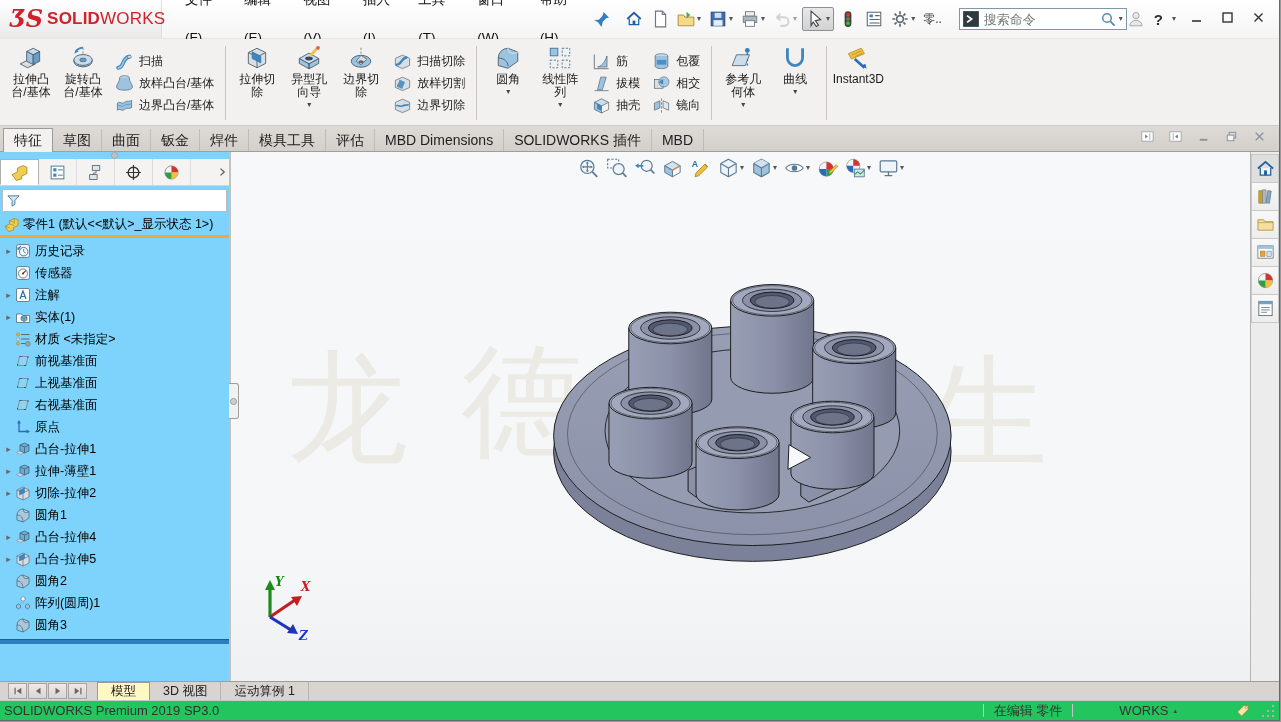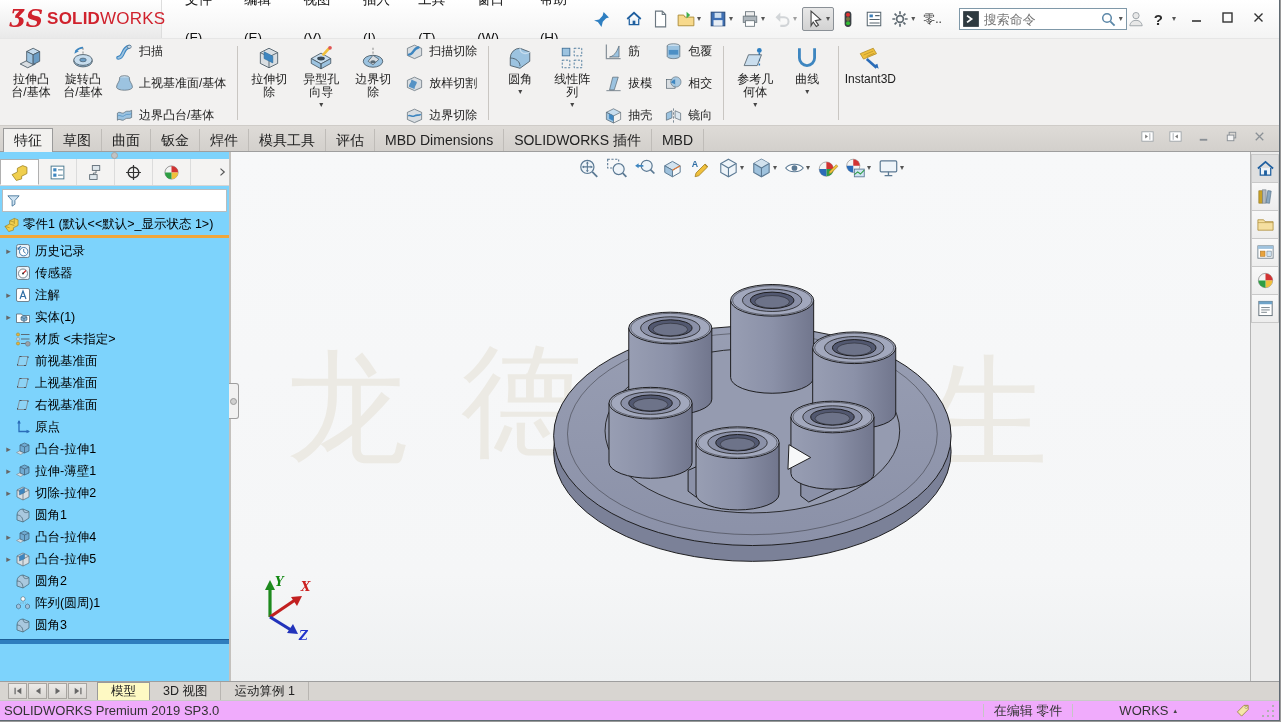--- a/index.html
+++ b/index.html
@@ -35,21 +35,21 @@
   .winbtn svg{width:13px;height:13px;}
   
   .ribbon{height:87px;background:#f2f1f0;border-bottom:1px solid #cfccc8;display:flex;align-items:stretch;padding:3px 4px 1px 6px;box-sizing:border-box;flex:none;}
   .rgroup{display:flex;align-items:stretch;gap:2px;}
   .rsep{border-left:1px solid #c9c6c2;margin:4px 6px;}
   .rlarge{display:flex;flex-direction:column;align-items:center;width:50px;padding:3px 2px 1px;background:none;border:none;font-family:inherit;}
   .rlarge .icn{width:26px;height:26px;margin-bottom:2px;}
   .rlarge .lbl{font-size:12px;line-height:13px;color:#1c1c1c;text-align:center;}
   .rlarge .lbl.nowrap{white-space:nowrap;}
   .rlarge .dcaret{font-size:8px;color:#444;margin-top:2px;line-height:1;}
-  .rcol{display:flex;flex-direction:column;justify-content:center;gap:11px;padding:1px 2px;}
+  .rcol{display:flex;flex-direction:column;justify-content:center;gap:1px;padding:1px 2px;}
   .rsmall{display:flex;align-items:center;gap:5px;background:none;border:none;padding:1px 3px;font-family:inherit;}
   .rsmall .icn{width:19px;height:19px;}
   .rsmall .lbl{font-size:12px;color:#1c1c1c;white-space:nowrap;}
   
   .tabstrip{height:25px;background:linear-gradient(#dedbd7,#d3d0cc);border-bottom:1px solid #9e9e9e;display:flex;align-items:flex-end;padding-left:3px;flex:none;}
   .ctab{padding:0 10px;line-height:22px;font-size:14px;color:#222;border-right:1px solid #bfbcb8;cursor:default;margin-top:34px;}
   .ctab.active{background:#f2f1ef;border:1px solid #9a9a9a;border-bottom:none;line-height:23px;margin-bottom:-1px;}
   .docctrls{margin-left:auto;display:flex;align-items:center;gap:13px;padding-right:12px;height:100%;}
   .docctrls .icn{width:15px;height:15px;}
   
@@ -91,21 +91,21 @@
   .tp:first-child{border-top:1px solid #c9c9c9;background:#dfdfdf;}
   .tp .icn{width:19px;height:19px;}
   
   .bottombar{height:18px;background:#d8d5d1;border-top:1px solid #9e9e9e;display:flex;align-items:stretch;padding-left:8px;flex:none;}
   .navbtns{display:flex;gap:1px;align-items:center;margin-right:10px;}
   .navbtn{width:17px;height:14px;background:linear-gradient(#eceae7,#d9d6d2);border:1px solid #a8a5a1;display:flex;align-items:center;justify-content:center;}
   .navbtn svg{width:10px;height:10px;}
   .sheettab{padding:0 13px;font-size:12.5px;color:#222;line-height:17px;border-right:1px solid #b8b5b1;display:flex;align-items:center;}
   .sheettab.active{background:#fef9c3;border:1px solid #9a9a9a;border-bottom:none;}
   
-  .statusbar{height:19px;background:#f0abfc;border-top:1px solid #c9c9c9;display:flex;align-items:center;font-size:13px;color:#333;padding:0 4px;flex:none;}
+  .statusbar{height:19px;background:#22c55e;border-top:1px solid #c9c9c9;display:flex;align-items:center;font-size:13px;color:#333;padding:0 4px;flex:none;}
   .sb-left{flex:1;}
   .sb-right{display:flex;align-items:center;gap:10px;}
   .sb-sep{width:1px;height:13px;background:#c5c5c5;}
   .sb-units{display:flex;align-items:center;gap:5px;}
   .sb-caret{font-size:7px;color:#444;}
   .sb-tag{width:16px;height:15px;}
   .sb-grip{width:14px;height:14px;background:
     radial-gradient(circle at 12px 12px,#b0b0b0 1.2px,transparent 1.4px),
     radial-gradient(circle at 12px 7px,#b0b0b0 1.2px,transparent 1.4px),
     radial-gradient(circle at 7px 12px,#b0b0b0 1.2px,transparent 1.4px),
@@ -307,21 +307,21 @@
             </span>
             <span class="lbl">扫描</span>
           </button>
           <button class="rsmall">
             <span class="icn" style="width: 19px; height: 19px;">
               <svg viewBox="0 0 24 24">
                 <ellipse cx="12" cy="4.5" rx="6" ry="2.4" fill="#c7ddee" stroke="#4a5a66" stroke-width=".8"></ellipse>
                 <path d="M6 4.5c0 6-4 7.5-4 12 0 2.4 4.5 4 10 4s10-1.6 10-4c0-4.5-4-6-4-12" fill="#9cc3e0" stroke="#4a5a66" stroke-width=".8"></path>
               </svg>
             </span>
-            <span class="lbl">上视基准面/基体</span>
+            <span class="lbl">放样凸台/基体</span>
           </button>
           <button class="rsmall">
             <span class="icn" style="width: 19px; height: 19px;">
               <svg viewBox="0 0 24 24">
                 <path d="M3 9c3-3 6 2 9-1s6 0 9-2.5v9c-3 2.5-6-.5-9 2.5s-6-2-9 1z" fill="#9cc3e0" stroke="#4a5a66" stroke-width=".8"></path>
                 <path d="M3 13c3-3 6 2 9-1s6 0 9-2.5" fill="none" stroke="#3e86c0" stroke-width=".8"></path>
               </svg>
             </span>
             <span class="lbl">边界凸台/基体</span>
           </button>

